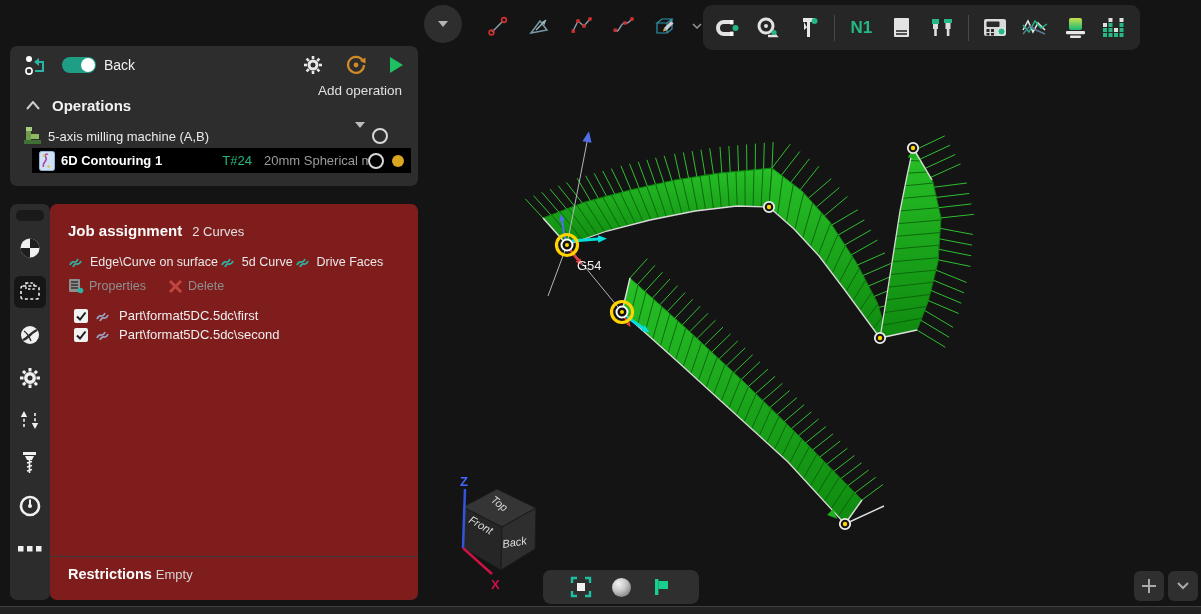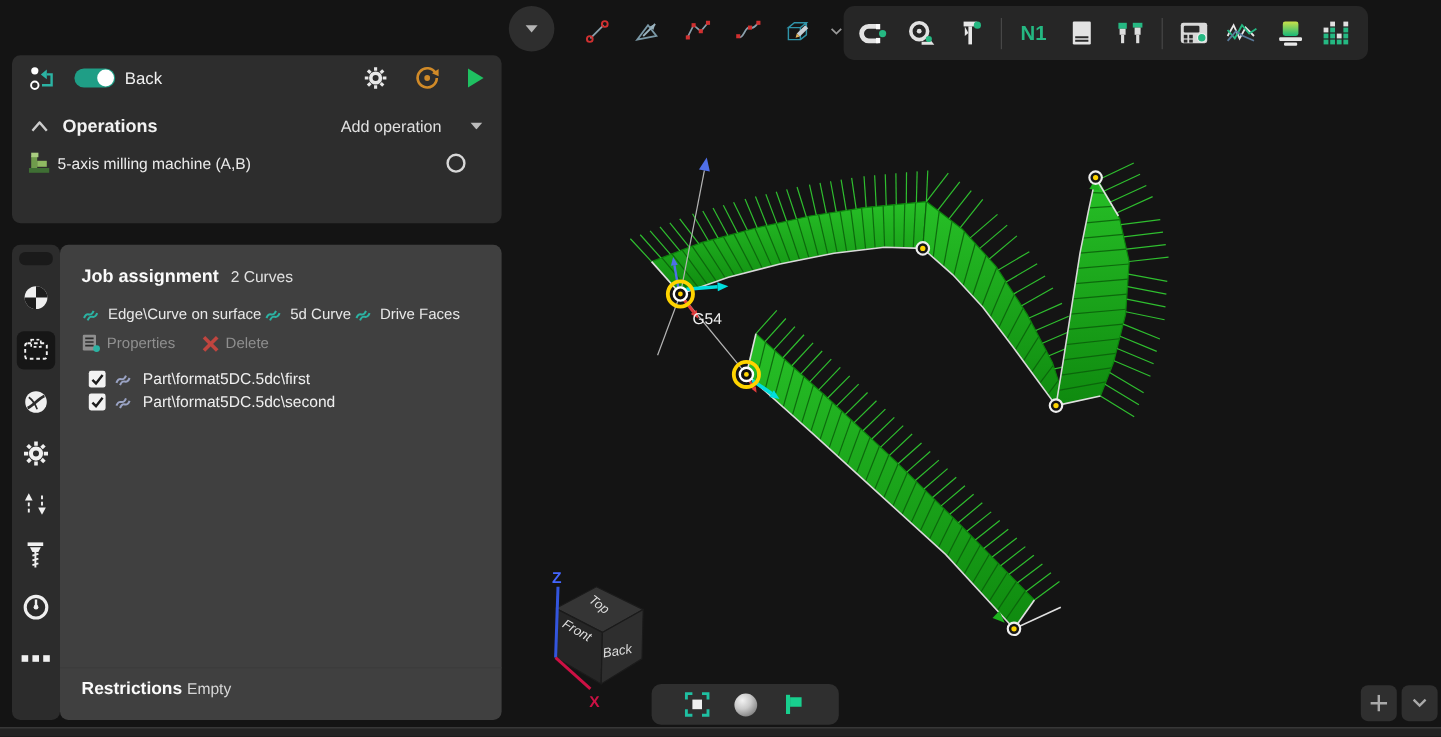--- a/index.html
+++ b/index.html
@@ -37,39 +37,39 @@
   
   #ops-panel { position:absolute; left:10px; top:46px; width:408px; height:140px; background:#2d2d2d;
                border-radius:7px; z-index:2; }
   #links-row { position:absolute; left:0; top:0; width:100%; height:38px; display:flex; align-items:center; padding:0 14px; }
   .toggle { width:34px; height:16px; border-radius:9px; background:#1f9e86; position:relative; margin:0 8px 0 14px; }
   .toggle .knob { position:absolute; right:1px; top:1px; width:14px; height:14px; border-radius:50%; background:#fff; }
   #links-label { font-size:14px; color:#f0f0f0; }
   #links-actions { margin-left:auto; display:flex; align-items:center; gap:22px; }
   #ops-header { position:absolute; left:0; top:44px; width:100%; height:30px; display:flex; align-items:center; padding:0 16px; }
   #ops-title { font-size:15px; font-weight:bold; color:#f2f2f2; margin-left:12px; }
-  #add-op { margin-left:auto; display:flex; align-items:center; gap:24px; font-size:13.5px; color:#e0e0e0; }
+  #add-op { margin-left:auto; display:flex; align-items:center; gap:24px; font-size:13.5px; color:#e0e0e0;flex-direction:column; }
   .op-row { position:absolute; display:flex; align-items:center; font-size:13px; color:#eaeaea; }
   #op-row-1 { left:14px; top:78px; width:390px; height:24px;text-align:right; }
   #op-row-2 { left:22px; top:102px; width:379px; height:25px; background:#000; color:#fff; }
   .radio { width:16px; height:16px; border:2px solid #d8d8d8; border-radius:50%; flex:none; }
   .ydot { width:12px; height:12px; border-radius:50%; background:#d9a61f; flex:none; }
   #op2-name { font-weight:bold; margin-left:6px; }
   #op2-tool { color:#28b57c; margin-left:auto; }
   #op2-desc { color:#9b9b9b; margin-left:12px; width:104px; white-space:nowrap; overflow:hidden; }
 
   
   #sidebar { position:absolute; left:10px; top:204px; width:40px; height:396px; background:#2c2c2c;
              border-radius:7px; z-index:2; }
   .side-ic { position:absolute; left:0; width:40px; height:32px; display:flex; align-items:center; justify-content:center; }
   #side-sel-tile { position:absolute; left:4px; top:72px; width:32px; height:32px; background:#161616; border-radius:6px; }
   #side-pill { position:absolute; left:6px; top:6px; width:28px; height:11px; background:#1a1a1a; border-radius:5px; }
 
   
-  #job-panel { position:absolute; left:50px; top:204px; width:368px; height:396px; background:#404040;
+  #job-panel { position:absolute; left:50px; top:204px; width:368px; height:396px; background:#7f1d1d;
                border-radius:7px; z-index:2;text-decoration:underline; }
   #job-title-row { position:absolute; left:18px; top:18px; display:flex; align-items:baseline; gap:10px; }
   #job-title { font-size:15px; font-weight:bold; color:#fafafa; }
   #job-sub { font-size:13px; color:#e0e0e0; }
   #job-actions { position:absolute; left:18px; top:50px; display:flex; gap:2px; }
   .jact { display:flex; align-items:center; gap:5px; font-size:12.5px; color:#e8e8e8; }
   #job-actions2 { position:absolute; left:18px; top:74px; display:flex; gap:22px; align-items:center; }
   .jact2 { display:flex; align-items:center; gap:5px; font-size:12.5px; color:#8f8f8f; }
   .chk-row { position:absolute; left:24px; display:flex; align-items:center; gap:7px; font-size:13px; color:#efefef; }
   .chk { width:14px; height:14px; background:#f2f2f2; border-radius:2px; display:flex; align-items:center; justify-content:center; }
@@ -591,20 +591,33 @@
     <div id="op-row-1" class="op-row">
       <svg width="18" height="18">
         <rect x="0" y="13" width="17" height="4" fill="#3f6f34"></rect>
         <rect x="2" y="3" width="5" height="10" fill="#6f9c4c"></rect>
         <rect x="7" y="7" width="8" height="5" fill="#8fba62"></rect>
         <rect x="2" y="0" width="6" height="4" fill="#a9cd80"></rect>
       </svg>
       <span style="margin-left:6px">5-axis milling machine (A,B)</span>
       <div class="radio" style="margin-left:auto; margin-right:26px;"></div>
     </div>
+    <div id="op-row-2" class="op-row">
+      <svg width="16" height="20" style="margin-left:7px">
+        <rect x="0.5" y="0.5" width="15" height="19" rx="2" fill="#cfe0f5" stroke="#8fb2d8"></rect>
+        <path d="M4.5 16 C2.5 11 10 10 6.5 5.5 C5.5 3.8 7.5 2.2 9 3.5" fill="none" stroke="#b044b0" stroke-width="1.6"></path>
+        <circle cx="5" cy="4.5" r="1.2" fill="#e0c030"></circle>
+          <circle cx="9.5" cy="15.5" r="1.2" fill="#e0c030"></circle>
+      </svg>
+      <span id="op2-name">6D Contouring 1</span>
+      <span id="op2-tool">T#24</span>
+      <span id="op2-desc">20mm Spherical m</span>
+      <div class="radio"></div>
+      <div class="ydot" style="margin:0 7px 0 8px"></div>
+    </div>
   </div>
 
   <div id="sidebar">
     <div id="side-pill"></div>
     <div id="side-sel-tile"></div>
     <div class="side-ic" style="top:28px">
       <svg width="22" height="22">
         <circle cx="11" cy="11" r="9.5" fill="#f0f0f0"></circle>
         <path d="M11 1.5 A9.5 9.5 0 0 1 20.5 11 L11 11 Z" fill="#1e1e1e"></path>
         <path d="M11 20.5 A9.5 9.5 0 0 1 1.5 11 L11 11 Z" fill="#1e1e1e"></path>

